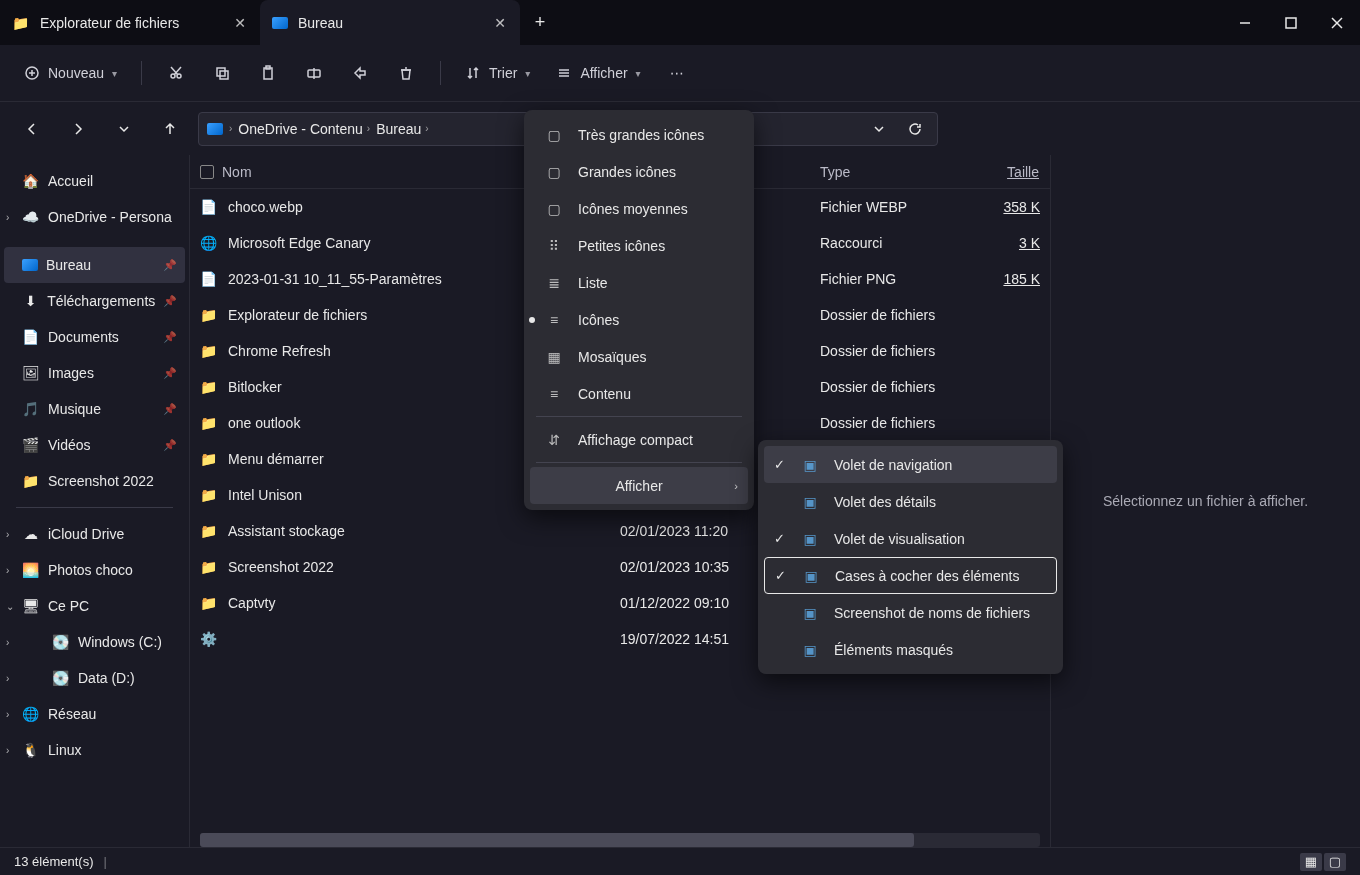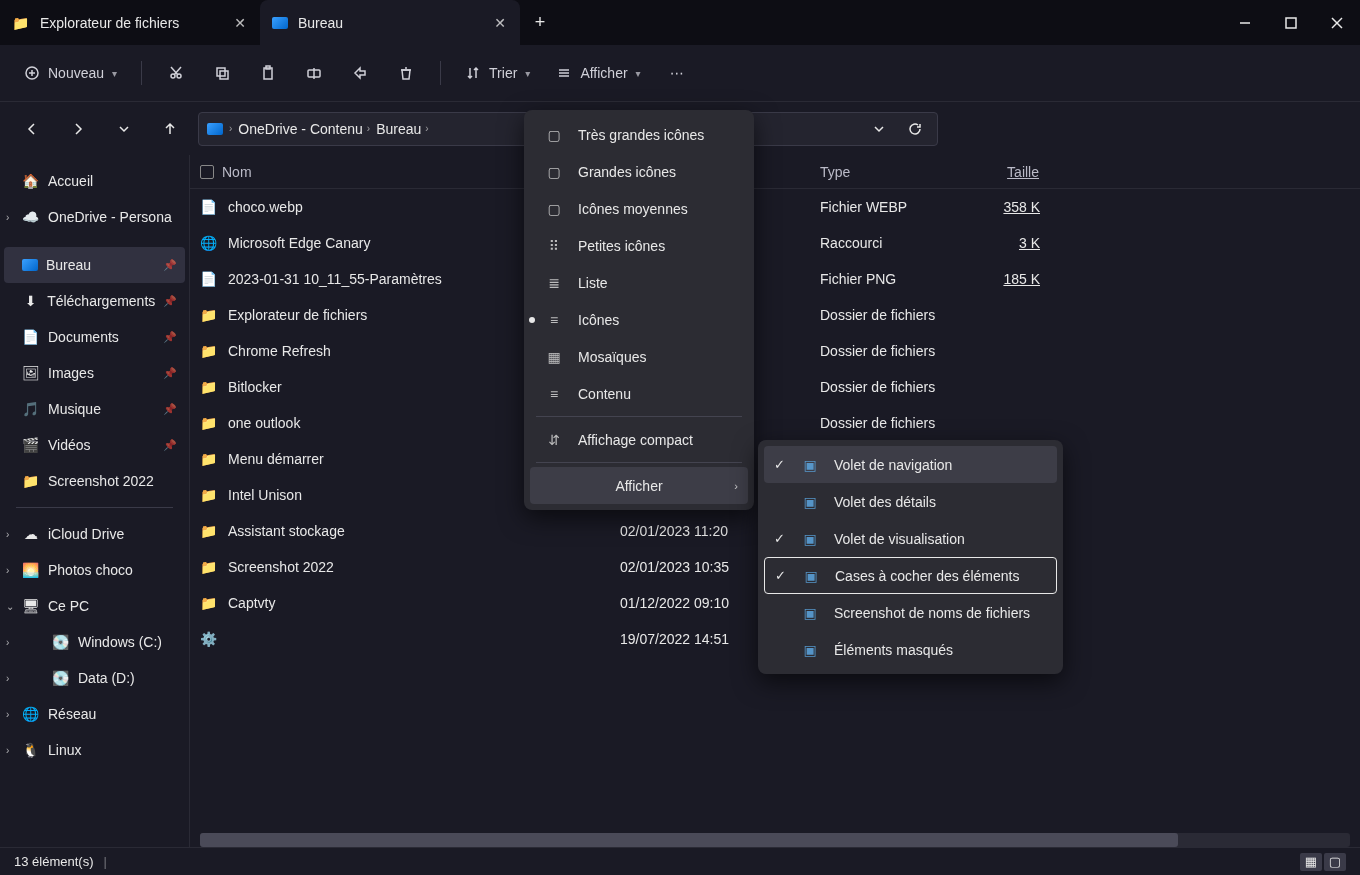--- a/index.html
+++ b/index.html
@@ -548,20 +548,23 @@
           </div>
     <div class="c c-size">
             <span></span>
           </div>
   </div>
       </div>
     <div class="scrollbar-h">
         <div class="sb-thumb"></div>
       </div>
   </div>
+  <div class="details">
+    <span>Sélectionnez un fichier à afficher.</span>
+  </div>
 </div>
 
 <div class="statusbar">
   <span>13 élément(s)</span>
   <span style="opacity:.4">|</span>
   <div class="view-toggle">
     <div class="vt-btn">▦</div>
     <div class="vt-btn">▢</div>
   </div>
 </div>

